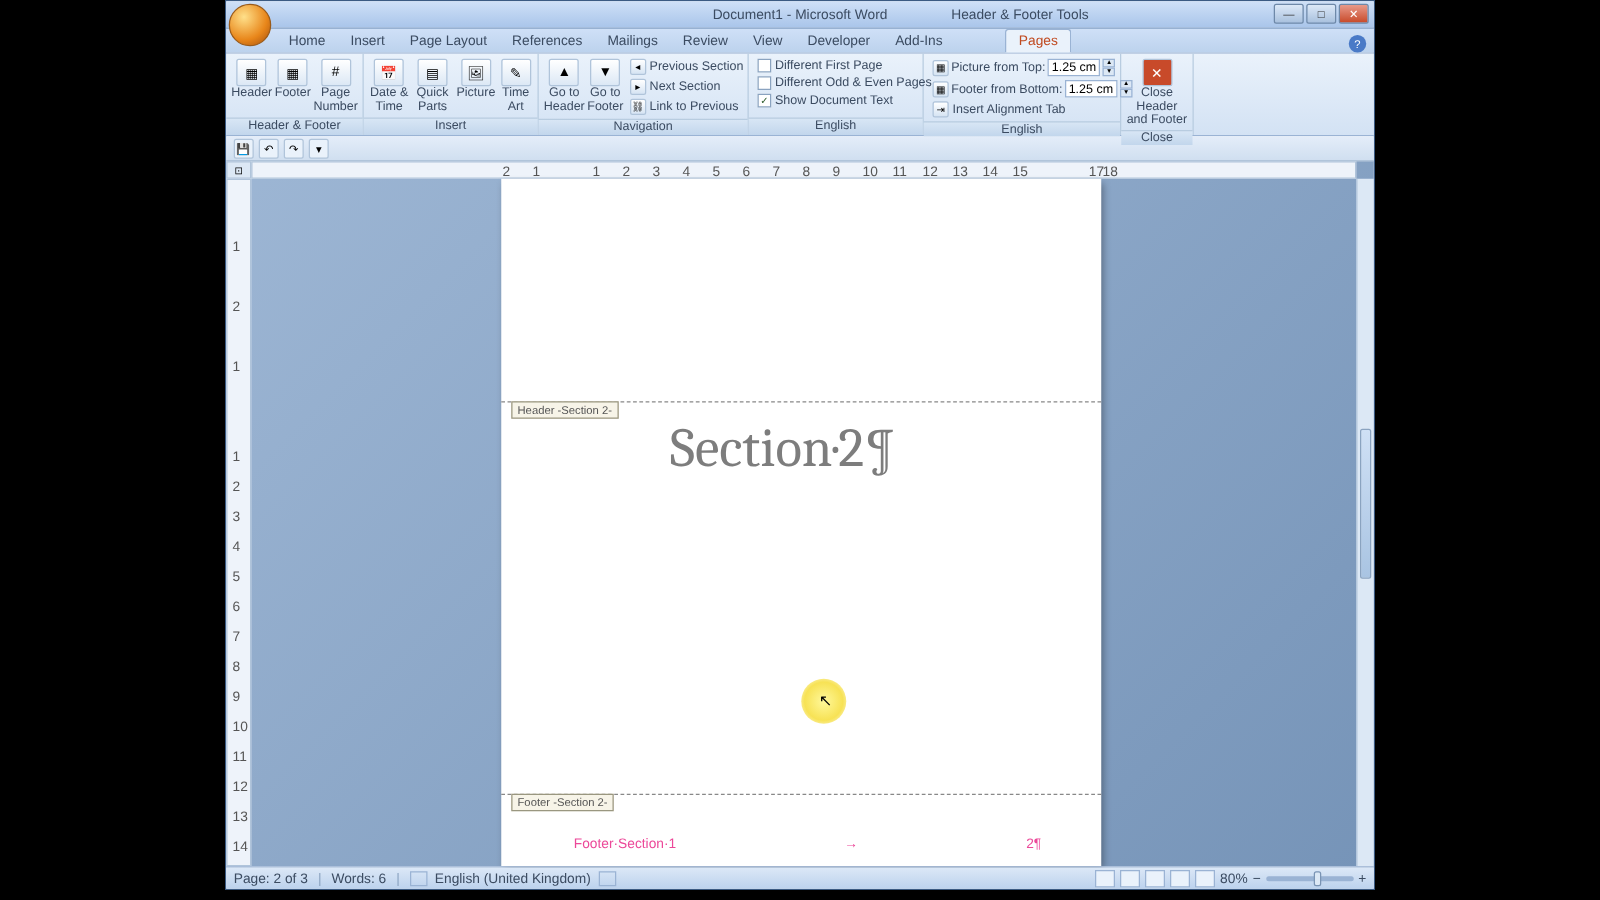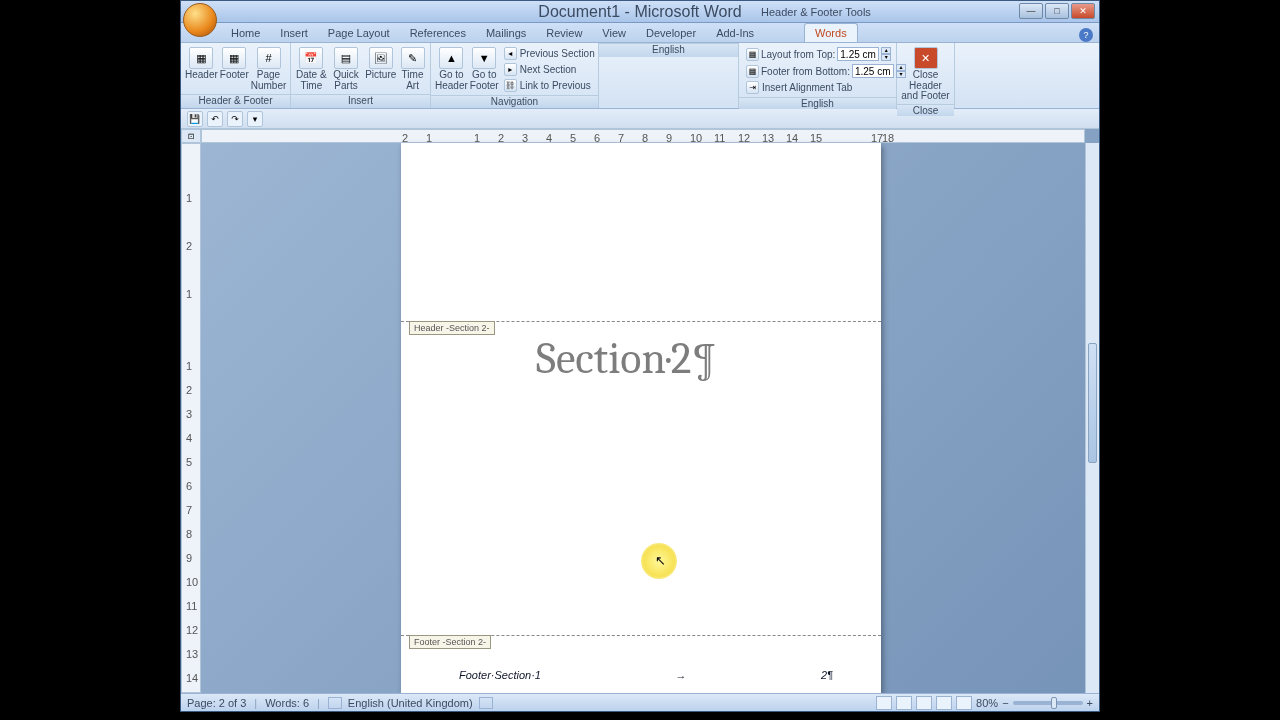--- a/index.html
+++ b/index.html
@@ -1,20 +1,20 @@
 <!DOCTYPE html>
 <html><head>
 <meta charset="utf-8">
 <style>
 *{margin:0;padding:0;box-sizing:border-box;font-family:"Segoe UI",Tahoma,sans-serif;font-size:11px;}
 body{background:#000;width:1280px;height:720px;overflow:hidden;}
 .window{position:absolute;left:180px;top:0;width:920px;height:712px;background:#fff;border:1px solid #3b5a82;box-shadow:0 0 8px rgba(0,0,0,.4);}
 .titlebar{height:22px;background:linear-gradient(#cfe0f7,#a9c5ea);display:flex;align-items:center;position:relative;border-bottom:1px solid #7a9ac3;}
 .office-btn{width:34px;height:34px;position:absolute;left:2px;top:2px;background:radial-gradient(circle at 35% 30%,#ffe08a,#e8861a 60%,#a04c0d);border-radius:50%;border:1px solid #9a5b1a;z-index:10;}
-.title-text{position:absolute;left:50%;transform:translateX(-50%);color:#3b4b61;font-size:16px;}
+.title-text{position:absolute;left:50%;transform:translateX(-50%);color:#3b4b61;font-size:11px;}
 .title-context{position:absolute;left:580px;color:#3b4b61;font-size:11px;}
 .winbtns{position:absolute;right:4px;top:2px;display:flex;gap:2px;}
 .winbtn{width:24px;height:16px;background:linear-gradient(#dce8f7,#a9c1de);border:1px solid #6e88a8;border-radius:2px;display:flex;align-items:center;justify-content:center;font-size:9px;color:#333;}
 .winbtn.close{background:linear-gradient(#e89a8a,#c84a2a);color:#fff;}
 .tabs{height:20px;background:linear-gradient(#cfe0f7,#bcd2ed);display:flex;align-items:flex-end;padding-left:40px;border-bottom:1px solid #9ab3d4;}
 .tab{padding:3px 10px;color:#3b4b61;cursor:pointer;}
 .tab.active{background:#eaf2fb;border:1px solid #9ab3d4;border-bottom:none;border-radius:3px 3px 0 0;color:#c04a20;}
 .help-btn{margin-left:auto;margin-right:6px;width:14px;height:14px;background:#4a7ac7;border-radius:50%;color:#fff;font-size:9px;display:flex;align-items:center;justify-content:center;}
 .ribbon{height:66px;background:linear-gradient(#eaf2fb,#d3e2f4);display:flex;border-bottom:1px solid #9ab3d4;}
 .group{border-right:1px solid #b8cce0;display:flex;flex-direction:column;}
@@ -39,21 +39,21 @@
 .ruler-h .rt{position:absolute;top:2px;}
 .ruler-v{position:absolute;left:0;top:14px;bottom:0;width:20px;background:#eef3fa;border:1px solid #b0c4da;font-size:7px;color:#555;}
 .ruler-v .rt{position:absolute;left:4px;}
 .corner{position:absolute;left:0;top:0;width:20px;height:14px;background:#dce8f5;border:1px solid #b0c4da;font-size:8px;display:flex;align-items:center;justify-content:center;}
 .scroll-v{position:absolute;right:0;top:14px;bottom:0;width:14px;background:#dce8f5;border-left:1px solid #b0c4da;}
 .scroll-v .thumb{position:absolute;left:2px;right:2px;top:200px;height:120px;background:linear-gradient(#cfe0f5,#a9c4e2);border:1px solid #8aa3c0;border-radius:2px;}
 .page{position:absolute;left:220px;top:14px;width:480px;height:550px;background:#fff;box-shadow:2px 3px 6px rgba(0,0,0,.35);}
 .hdr-line{position:absolute;left:0;right:0;border-top:1px dashed #888;}
 .hdr-tab{position:absolute;background:#f7f4e8;border:1px solid #9a9780;padding:1px 4px;font-size:9px;color:#555;top:-1px;}
 .headline{position:absolute;left:135px;top:190px;font-family:Cambria,Georgia,serif;font-size:44px;color:#7d7d7d;}
-.footer-text{position:absolute;bottom:12px;left:58px;right:48px;font-family:Cambria,Georgia,serif;font-size:14px;color:#0f172a;display:flex;justify-content:space-between;font-style:italic;}
+.footer-text{position:absolute;bottom:12px;left:58px;right:48px;font-family:Cambria,Georgia,serif;font-size:14px;color:#ec4899;display:flex;justify-content:space-between;}
 .cursor-hl{position:absolute;width:36px;height:36px;border-radius:50%;background:radial-gradient(circle,#fff89a,#f7e255 60%,rgba(247,226,85,0));}
 .cursor-arrow{position:absolute;font-size:13px;color:#000;}
 .status{position:absolute;left:0;right:0;bottom:0;height:18px;background:linear-gradient(#dce8f7,#bcd2ed);display:flex;align-items:center;padding:0 6px;font-size:10px;color:#3b4b61;border-top:1px solid #9ab3d4;}
 .status .sep{margin:0 8px;color:#8aa3c0;}
 .status .right{margin-left:auto;display:flex;align-items:center;gap:4px;}
 .viewbtn{width:16px;height:14px;border:1px solid #9ab3d4;background:#eaf2fb;}
 .zoomslider{width:70px;height:4px;background:#9ab3d4;border-radius:2px;position:relative;}
 .zoomslider .zh{position:absolute;left:38px;top:-4px;width:6px;height:12px;background:#dce8f5;border:1px solid #7a94b4;border-radius:2px;}
 </style>
 </head>
@@ -75,21 +75,21 @@
     <div class="tab">Home</div>
     <div class="tab">Insert</div>
     <div class="tab">Page Layout</div>
     <div class="tab">References</div>
     <div class="tab">Mailings</div>
     <div class="tab">Review</div>
     <div class="tab">View</div>
     <div class="tab">Developer</div>
     <div class="tab">Add-Ins</div>
     <div style="width:40px"></div>
-    <div class="tab active">Words</div>
+    <div class="tab active">Pages</div>
     <div class="help-btn">?</div>
   </div>
 
   <div class="ribbon">
     <div class="group" style="width:110px">
       <div class="group-body">
         <div class="bigbtn">
             <div class="ico">▦</div>
             <div class="lbl">Header</div>
           </div>
@@ -146,28 +146,44 @@
             </div>
           <div class="smallbtn">
               <span class="sico">⛓</span>
               <span class="slbl">Link to Previous</span>
             </div>
         </div>
       </div>
       <div class="group-label">Navigation</div>
     </div>
     <div class="group" style="width:140px">
+      <div class="group-body">
+        <div class="vcol">
+          <div class="smallbtn">
+              <span class="chk"></span>
+              <span class="slbl">Different First Page</span>
+            </div>
+          <div class="smallbtn">
+              <span class="chk"></span>
+              <span class="slbl">Different Odd &amp; Even Pages</span>
+            </div>
+          <div class="smallbtn">
+              <span class="chk">✓</span>
+              <span class="slbl">Show Document Text</span>
+            </div>
+        </div>
+      </div>
       <div class="group-label">English</div>
     </div>
     <div class="group" style="width:158px">
       <div class="group-body">
         <div class="vcol">
           <div class="smallbtn spin">
               <span class="sico">▦</span>
-              <span class="slbl">Layout from Top:</span>
+              <span class="slbl">Picture from Top:</span>
               <input value="1.25 cm" style="">
               <div class="updn">
                 <div>▴</div>
                 <div>▾</div>
               </div>
             </div>
           <div class="smallbtn spin">
               <span class="sico">▦</span>
               <span class="slbl">Footer from Bottom:</span>
               <input value="1.25 cm" style="">

